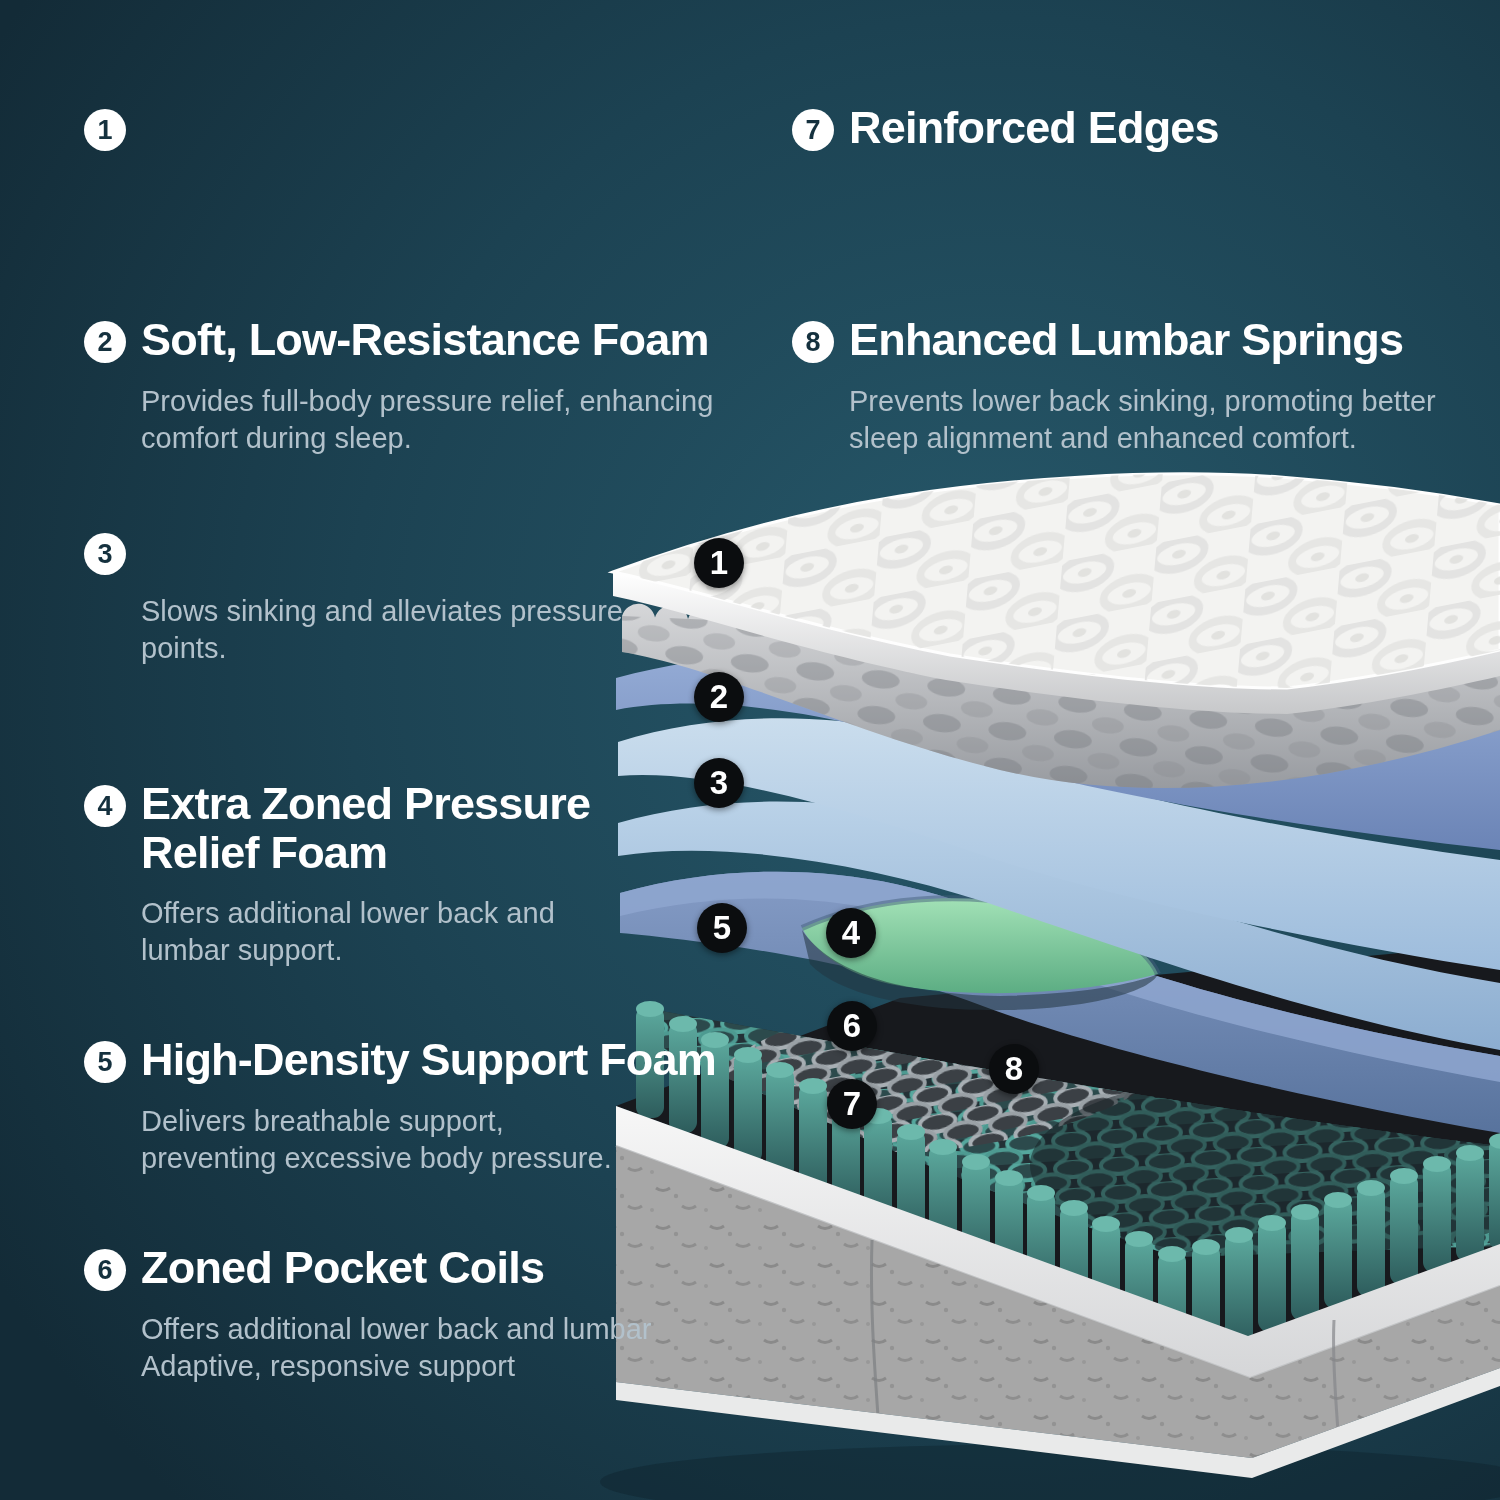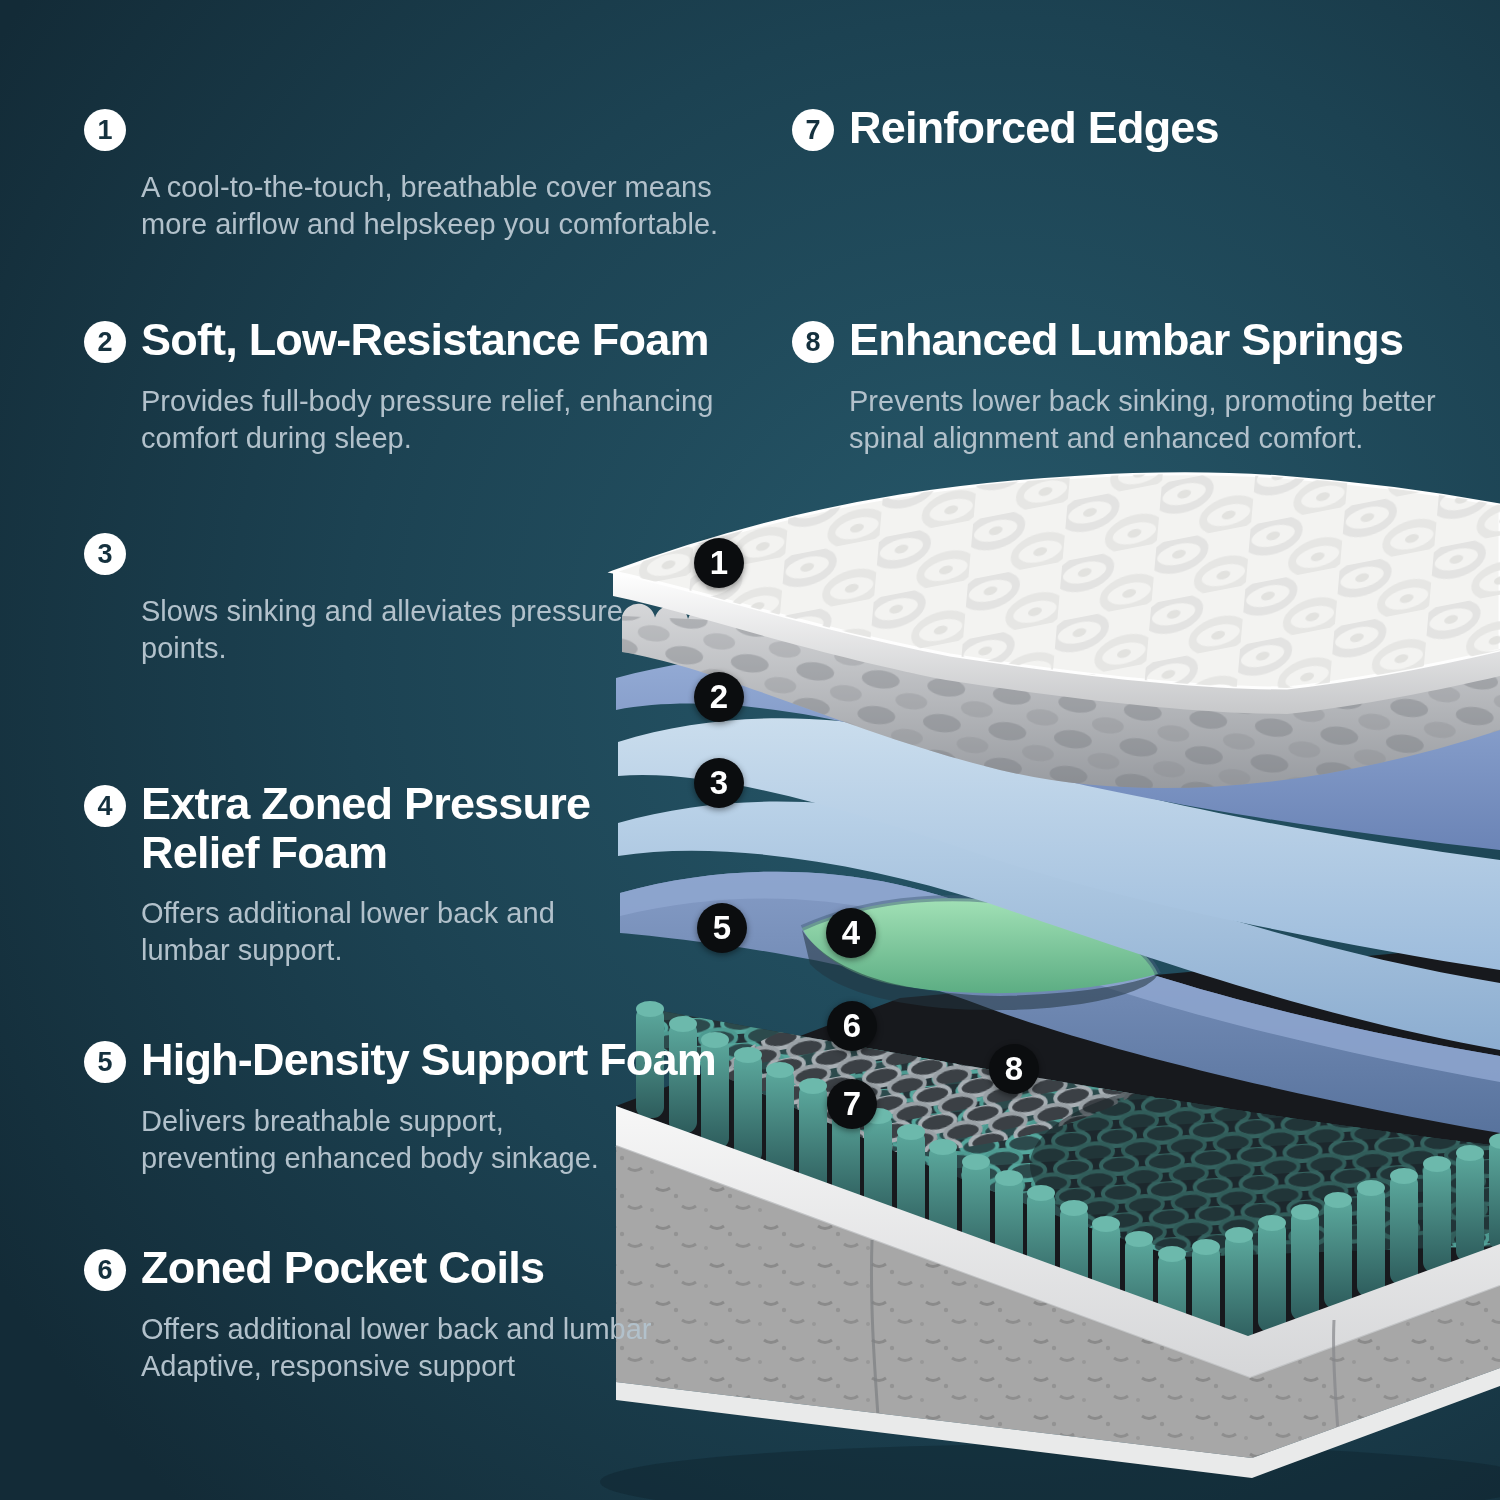--- a/index.html
+++ b/index.html
@@ -227,24 +227,20 @@
 <div class="mbadge" style="left:826px;top:908px">4</div>
 <div class="mbadge" style="left:697px;top:903px">5</div>
 <div class="mbadge" style="left:827px;top:1001px">6</div>
 <div class="mbadge" style="left:827px;top:1079px">7</div>
 <div class="mbadge" style="left:989px;top:1044px">8</div>
 
 <div class="feature" style="left:84px;top:104px">
   <div class="head">
     <span class="tbadge">1</span>
   </div>
-  <p class="desc">
-    <span>A cool-to-the-touch, breathable cover means</span><br>
-    <span>more airflow and helpskeep you comfortable.</span>
-  </p>
 </div>
 
 <div class="feature" style="left:84px;top:316px">
   <div class="head">
     <span class="tbadge">2</span>
     <h2 class="title"><span>Soft, Low-Resistance Foam</span></h2>
   </div>
   <p class="desc">
     <span>Provides full-body pressure relief, enhancing</span><br>
     <span>comfort during sleep.</span>
@@ -275,21 +271,21 @@
   </p>
 </div>
 
 <div class="feature" style="left:84px;top:1036px">
   <div class="head">
     <span class="tbadge">5</span>
     <h2 class="title"><span>High-Density Support Foam</span></h2>
   </div>
   <p class="desc">
     <span>Delivers breathable support,</span><br>
-    <span>preventing enhanced body sinkage.</span>
+    <span>preventing excessive body pressure.</span>
   </p>
 </div>
 
 <div class="feature" style="left:84px;top:1244px">
   <div class="head">
     <span class="tbadge">6</span>
     <h2 class="title"><span>Zoned Pocket Coils</span></h2>
   </div>
   <p class="desc">
     <span>Offers additional lower back and lumbar</span><br>
@@ -304,15 +300,15 @@
   </div>
 </div>
 
 <div class="feature" style="left:792px;top:316px">
   <div class="head">
     <span class="tbadge">8</span>
     <h2 class="title"><span>Enhanced Lumbar Springs</span></h2>
   </div>
   <p class="desc">
     <span>Prevents lower back sinking, promoting better</span><br>
-    <span>spinal alignment and enhanced comfort.</span>
+    <span>sleep alignment and enhanced comfort.</span>
   </p>
 </div>
 
 </body></html>

